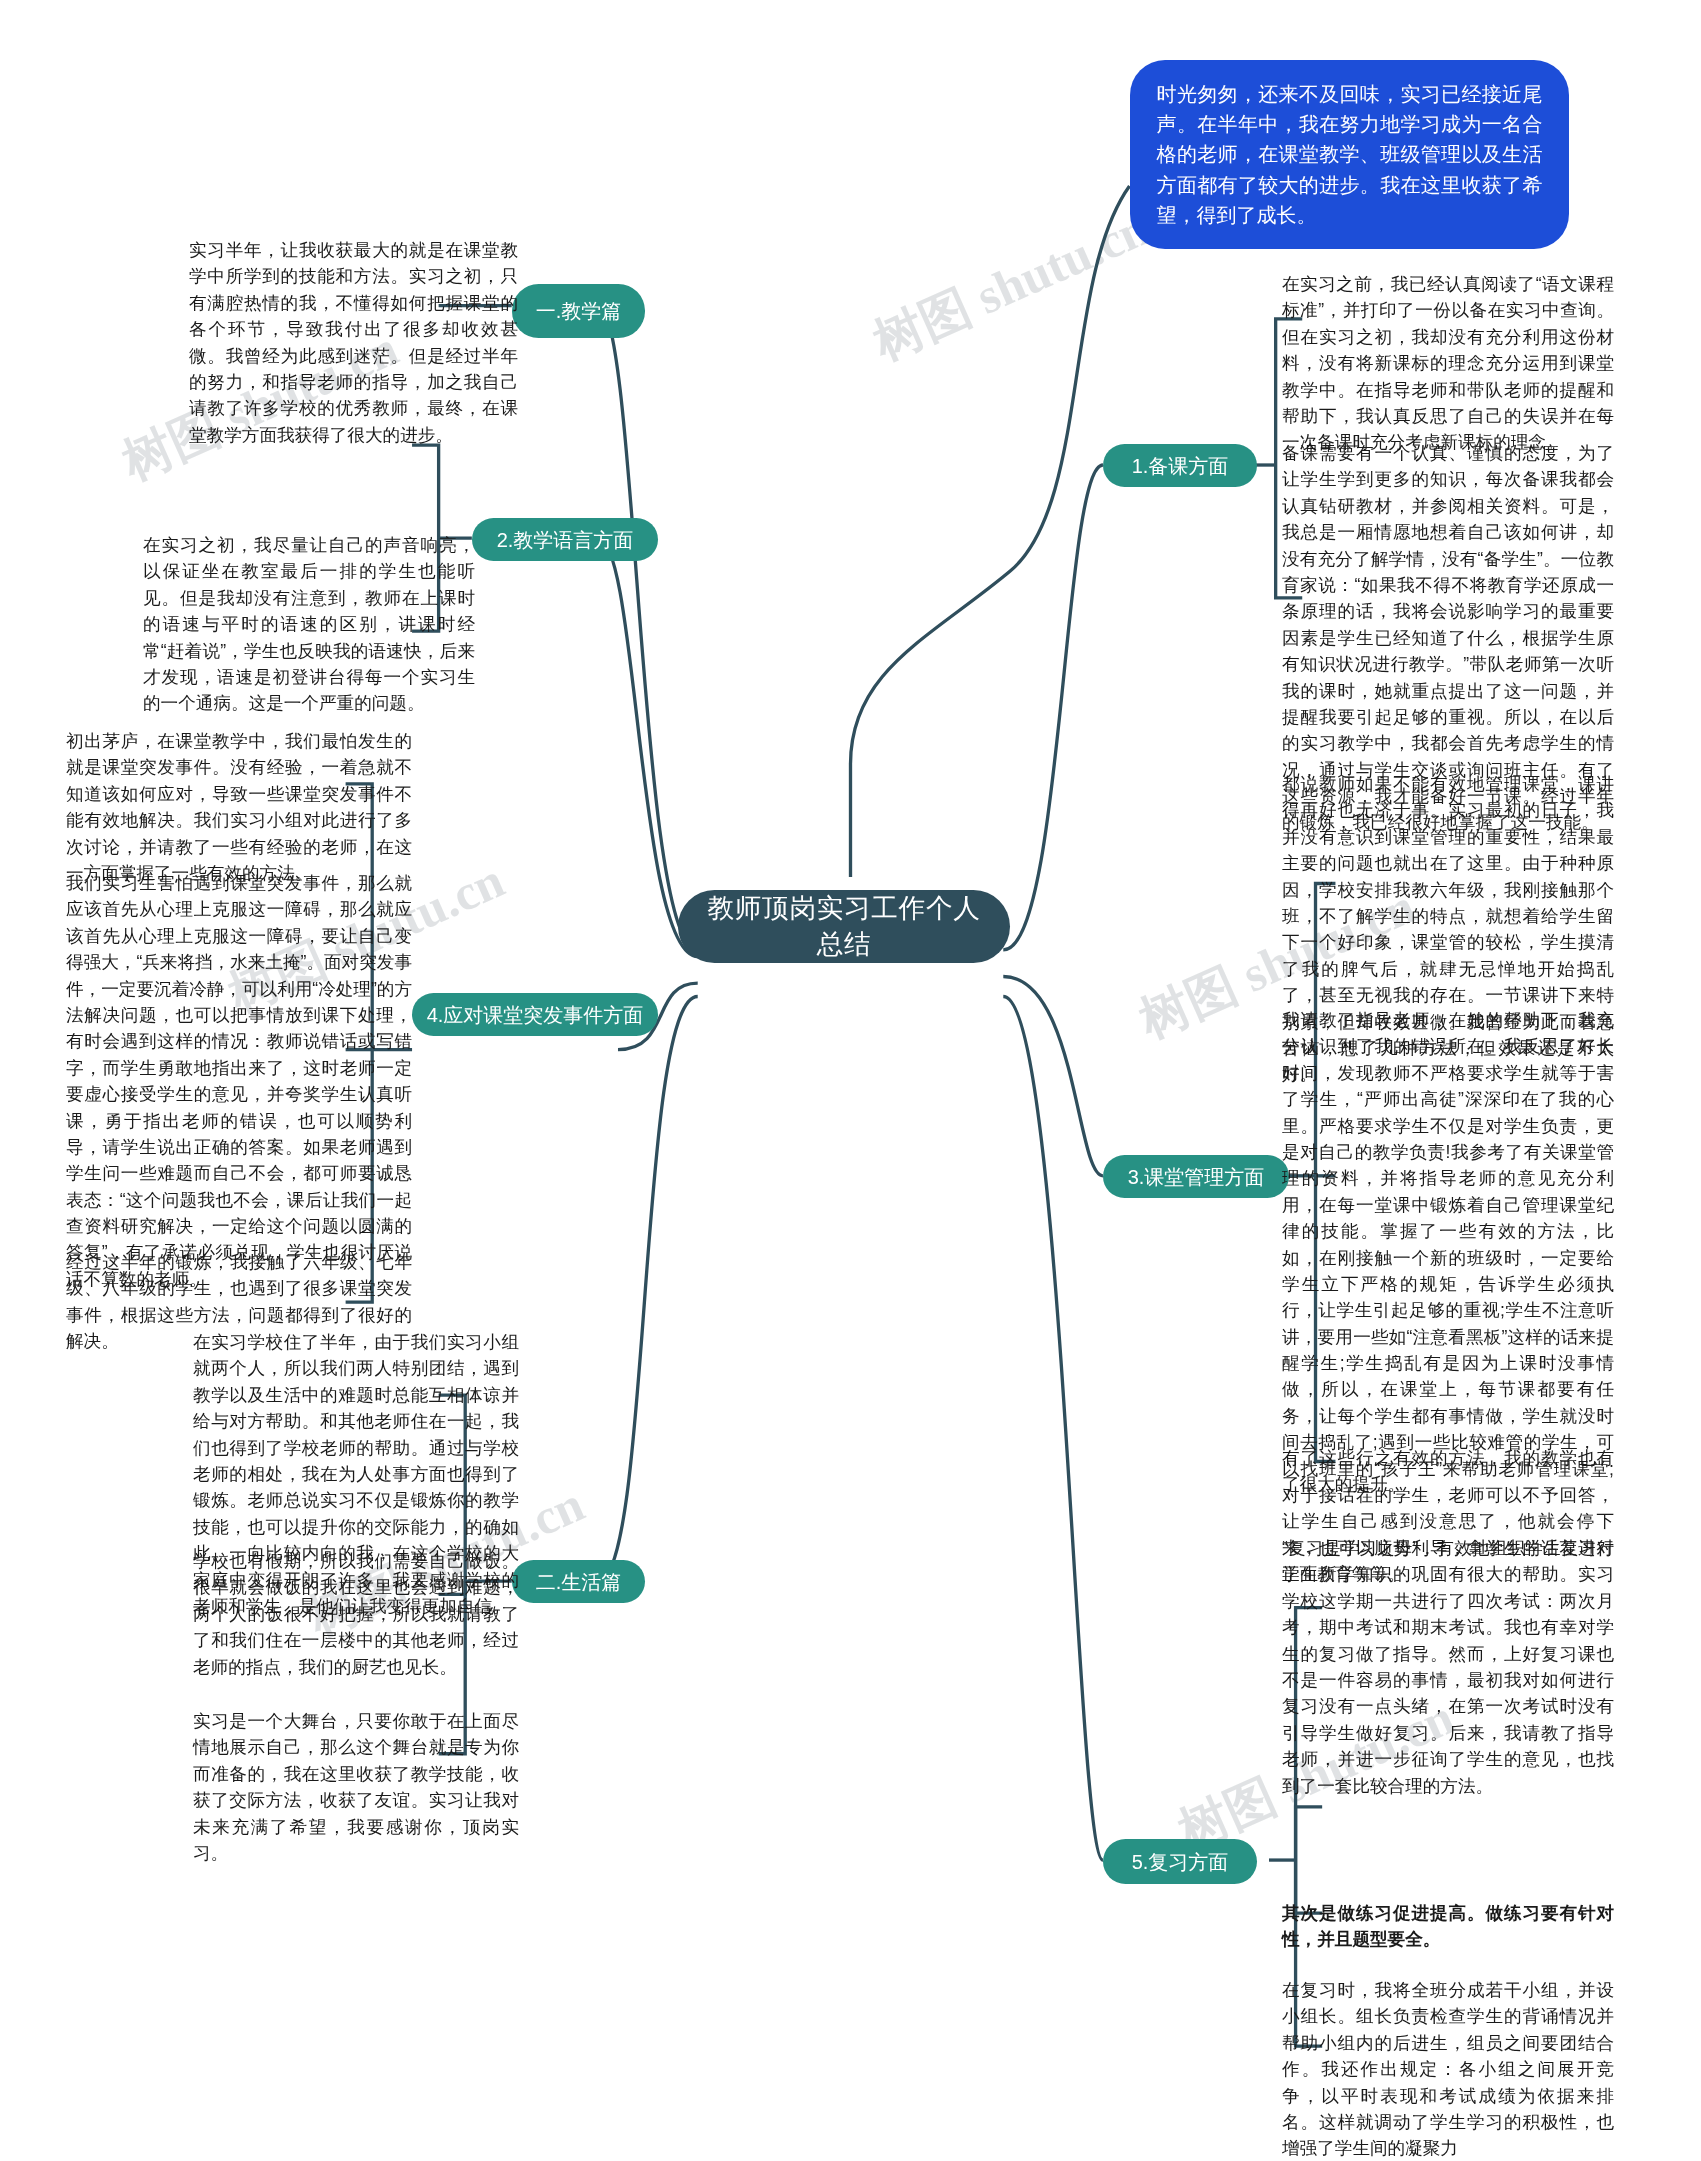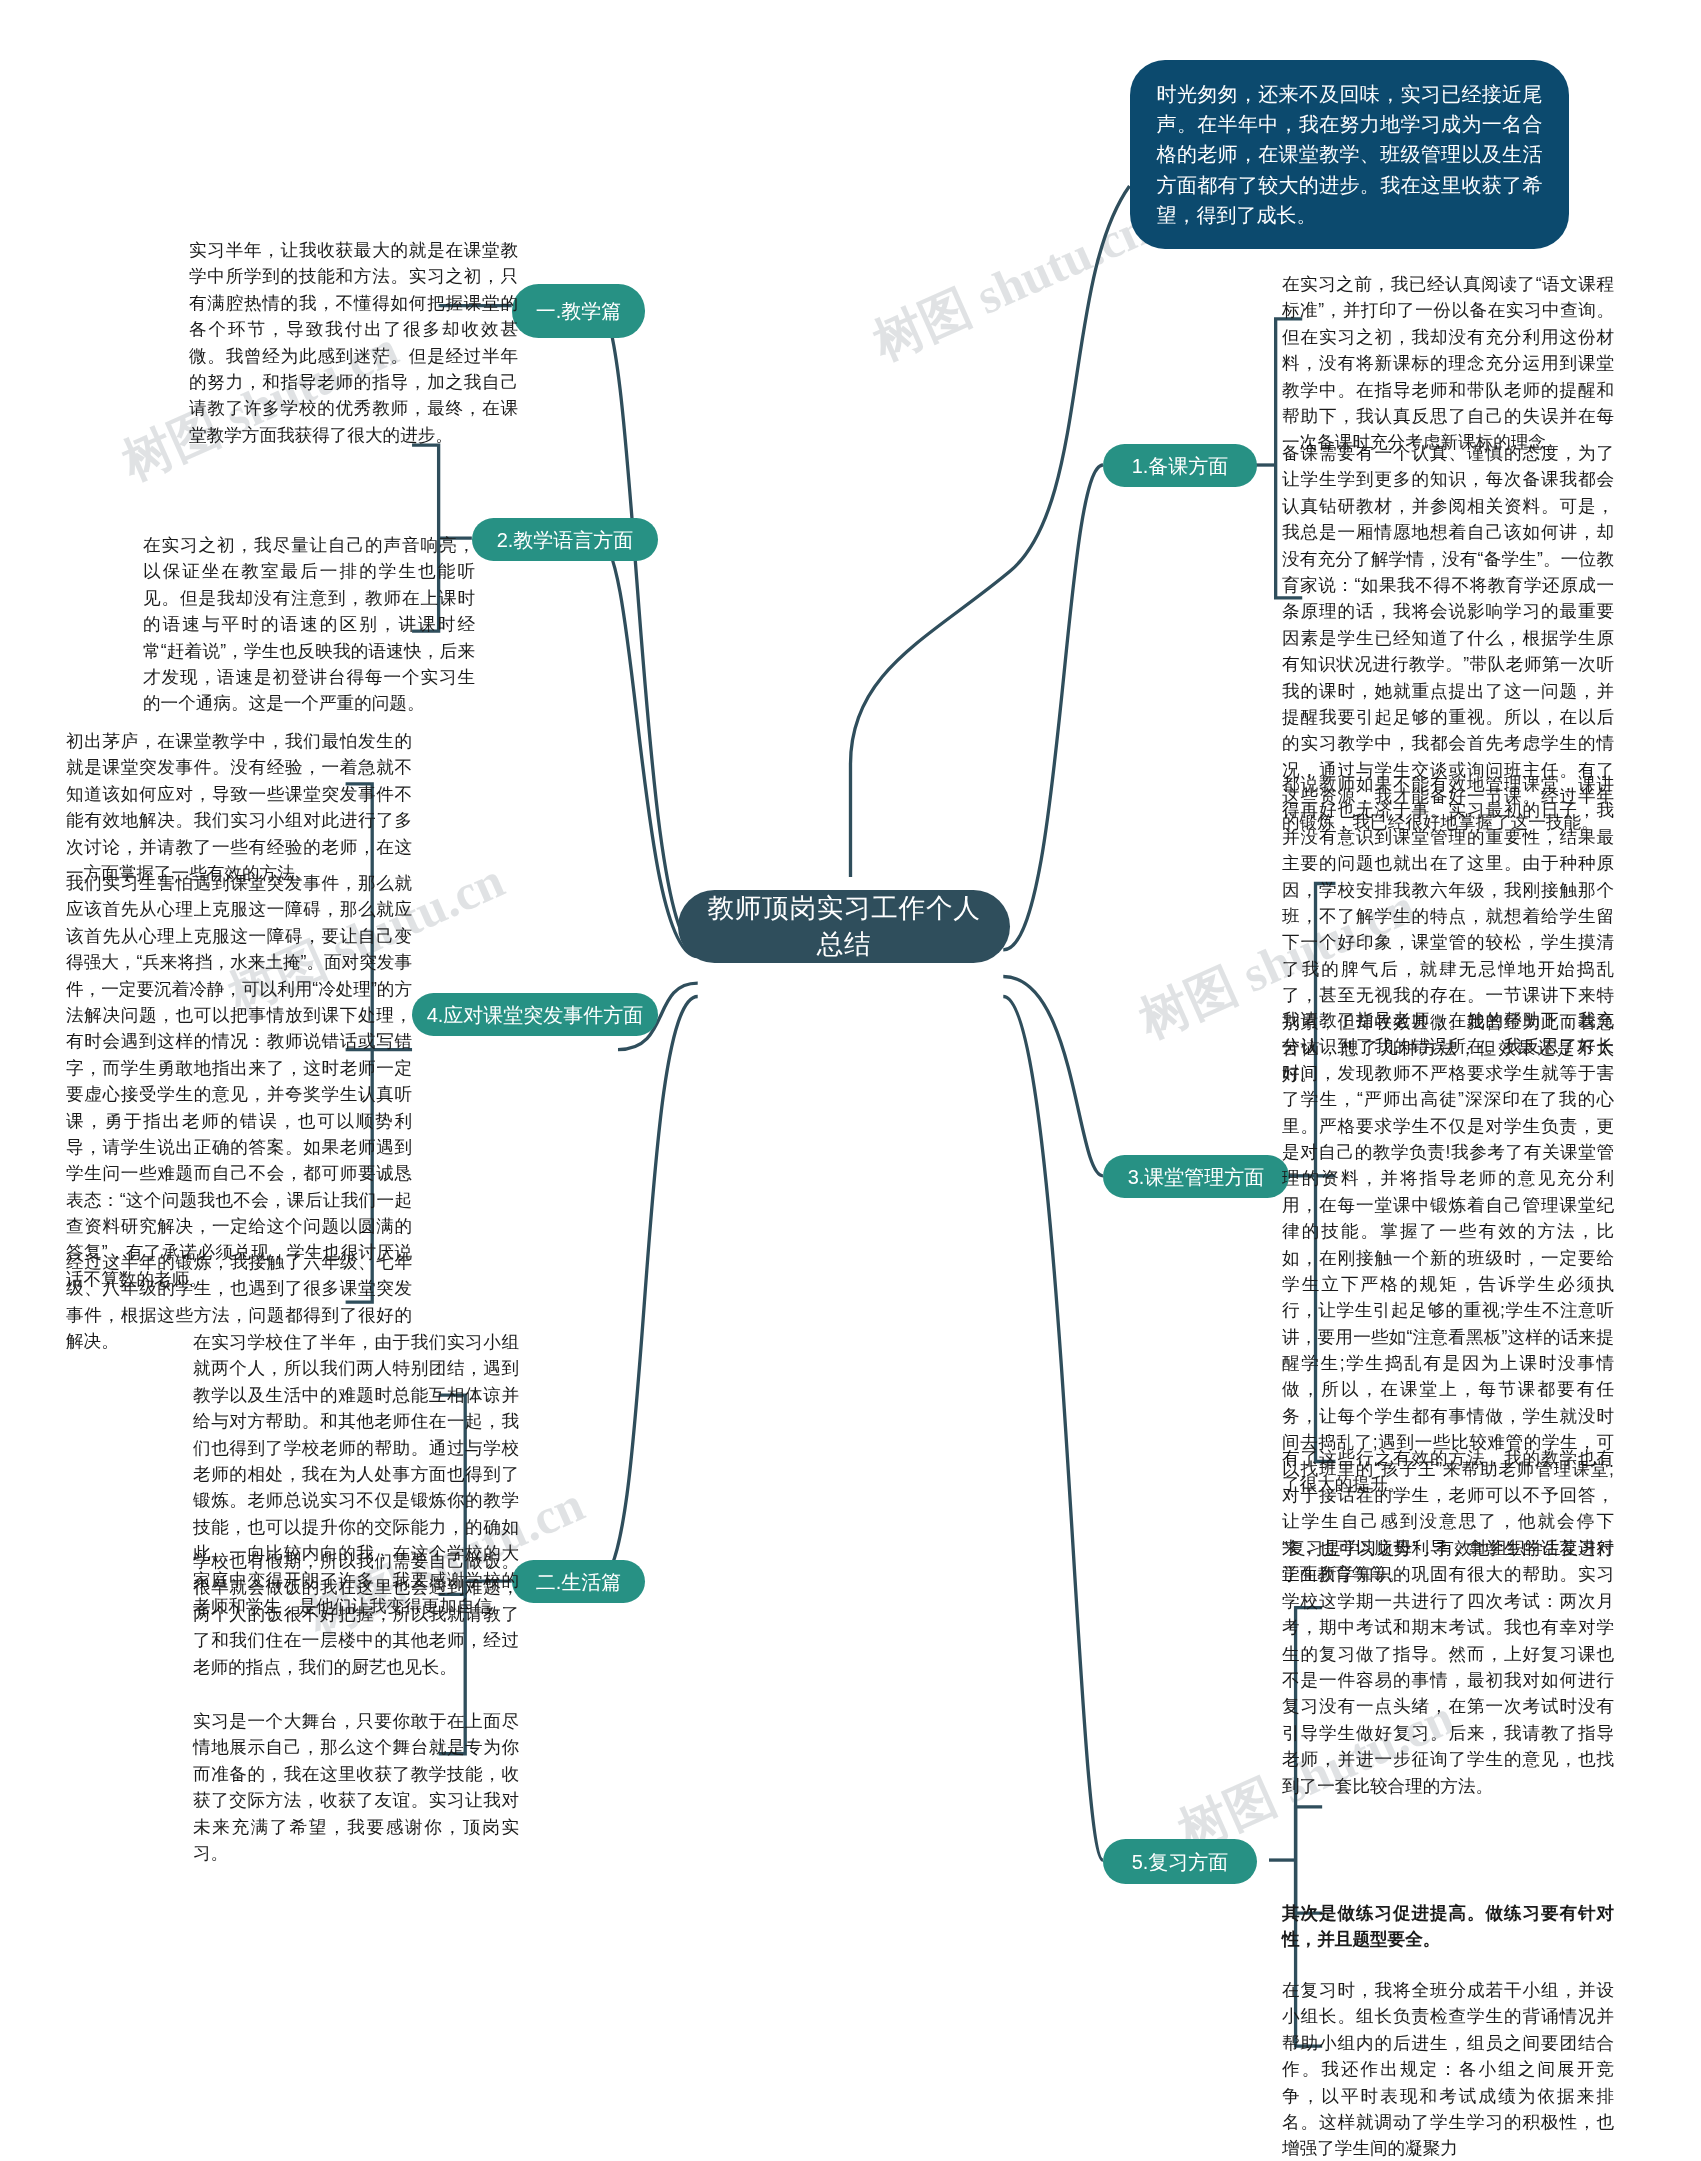--- a/index.html
+++ b/index.html
@@ -14,21 +14,21 @@
     transform:rotate(-24deg);white-space:nowrap;user-select:none;
     font-family:"Liberation Serif","DejaVu Serif",serif;
   }
   .node{position:absolute;box-sizing:border-box;}
   .root{
     background:#2f4e5c;color:#ffffff;border-radius:39px;
     display:flex;align-items:center;justify-content:center;text-align:center;
     font-size:26.6px;line-height:1.35;padding:12px 22.6px;letter-spacing:0.7px;
   }
   .summary{
-    background:#0c4a6e;color:#ffffff;border-radius:35px;
+    background:#1d4ed8;color:#ffffff;border-radius:35px;
     padding:18.6px 26.6px;font-size:20px;line-height:1.52;text-align:justify;
   }
   .pill{
     background:#279184;color:#ffffff;border-radius:26.6px;
     display:flex;align-items:center;justify-content:center;
     font-size:20px;line-height:1;padding:10.6px 17.3px;white-space:nowrap;
   }
   .leaf{
     color:#1a1a1a;font-size:17.6px;line-height:1.50;text-align:justify;
     text-justify:inter-ideograph;

